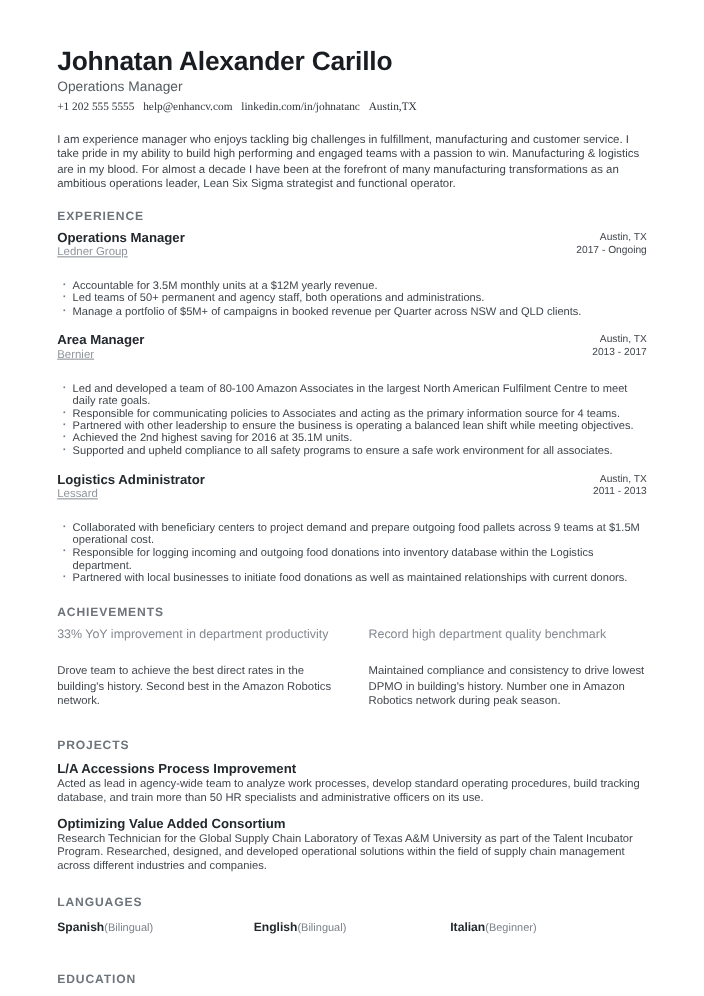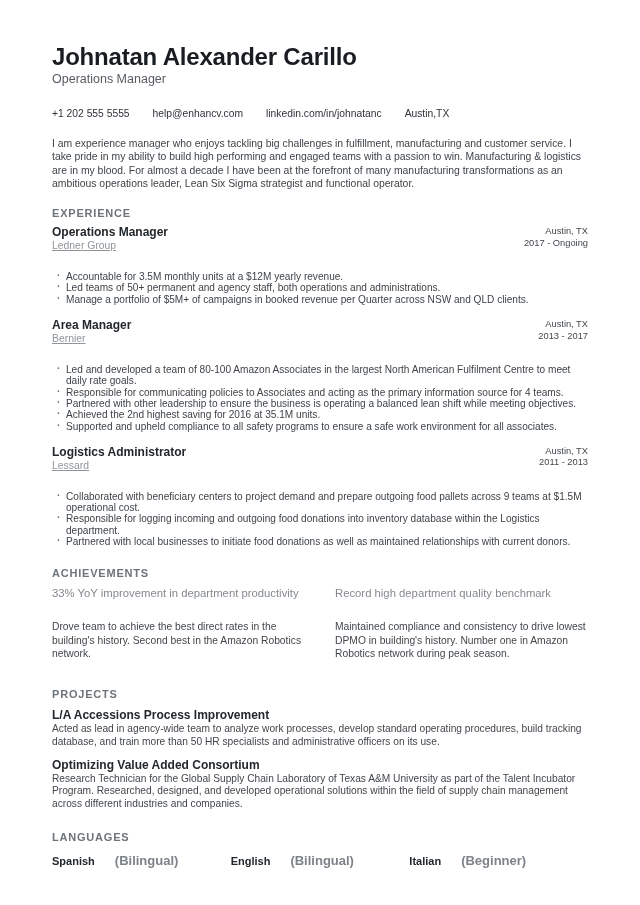--- a/index.html
+++ b/index.html
@@ -14,21 +14,21 @@
     background: #ffffff;
     padding: 45px 52px 0 52px;
     overflow: hidden;
   }
   
   .name {
     font-size: 24px; font-weight: 700; color: #191d22;
     letter-spacing: -0.2px; line-height: 24px;
   }
   .person-title { margin-top: 3px; font-size: 12.5px; color: #565c62; line-height: 15px; }
-  .contact-row { margin-top: 21px; display: flex; gap: 23px; font-size: 10.3px; color: #2e3339; line-height: 12px; }
+  .contact-row { margin-top: 5px; display: flex; gap: 8px; font-size: 10.3px; color: #2e3339; line-height: 12px; font-family: Liberation Serif, serif; }
   
   .sec-head {
     font-size: 11px; font-weight: 700; color: #6d747a;
     letter-spacing: 0.8px; line-height: 13px;
   }
   .sec-summary { margin-top: 17px; }
   .sec-experience { margin-top: 17px; }
   .sec-achievements { margin-top: 20px; }
   .sec-projects { margin-top: 28px; }
   .sec-languages { margin-top: 20px; }
@@ -55,21 +55,21 @@
   .ach-title { font-size: 11.3px; color: #84898f; line-height: 14px; }
   .ach-text { margin-top: 20px; font-size: 10.3px; line-height: 13.2px; color: #42474d; }
   
   .project { margin-top: 7px; }
   .project + .project { margin-top: 9px; }
   .proj-title { font-size: 12px; font-weight: 600; color: #23282d; line-height: 14px; }
   .proj-text { margin-top: 1px; font-size: 10.2px; line-height: 12.8px; color: #42474d; }
   
   .lang-grid { display: grid; grid-template-columns: 1fr 1fr 1fr; margin-top: 9px; }
   .lang-item { font-size: 11px; color: #23282d; font-weight: 600; }
-  .lang-level { font-weight: 700; font-size: 13px; color: #7d838a; margin-left: 20px; }
+  .lang-level { font-weight: 400; font-size: 10px; color: #7d838a; margin-left: 0; }
   
   .edu-row { display: flex; justify-content: space-between; margin-top: 7px; }
   .edu-degree { font-size: 12px; font-weight: 600; color: #ec4899; line-height: 14px; }
   .edu-school { margin-top: 5px; font-size: 10.4px; color: #565c62; line-height: 12px; }
   .edu-right { text-align: right; font-size: 9.3px; color: #42474d; line-height: 11.5px; padding-top: 7px; }
 </style>
 </head>
 <body>
 
 <div class="page">

